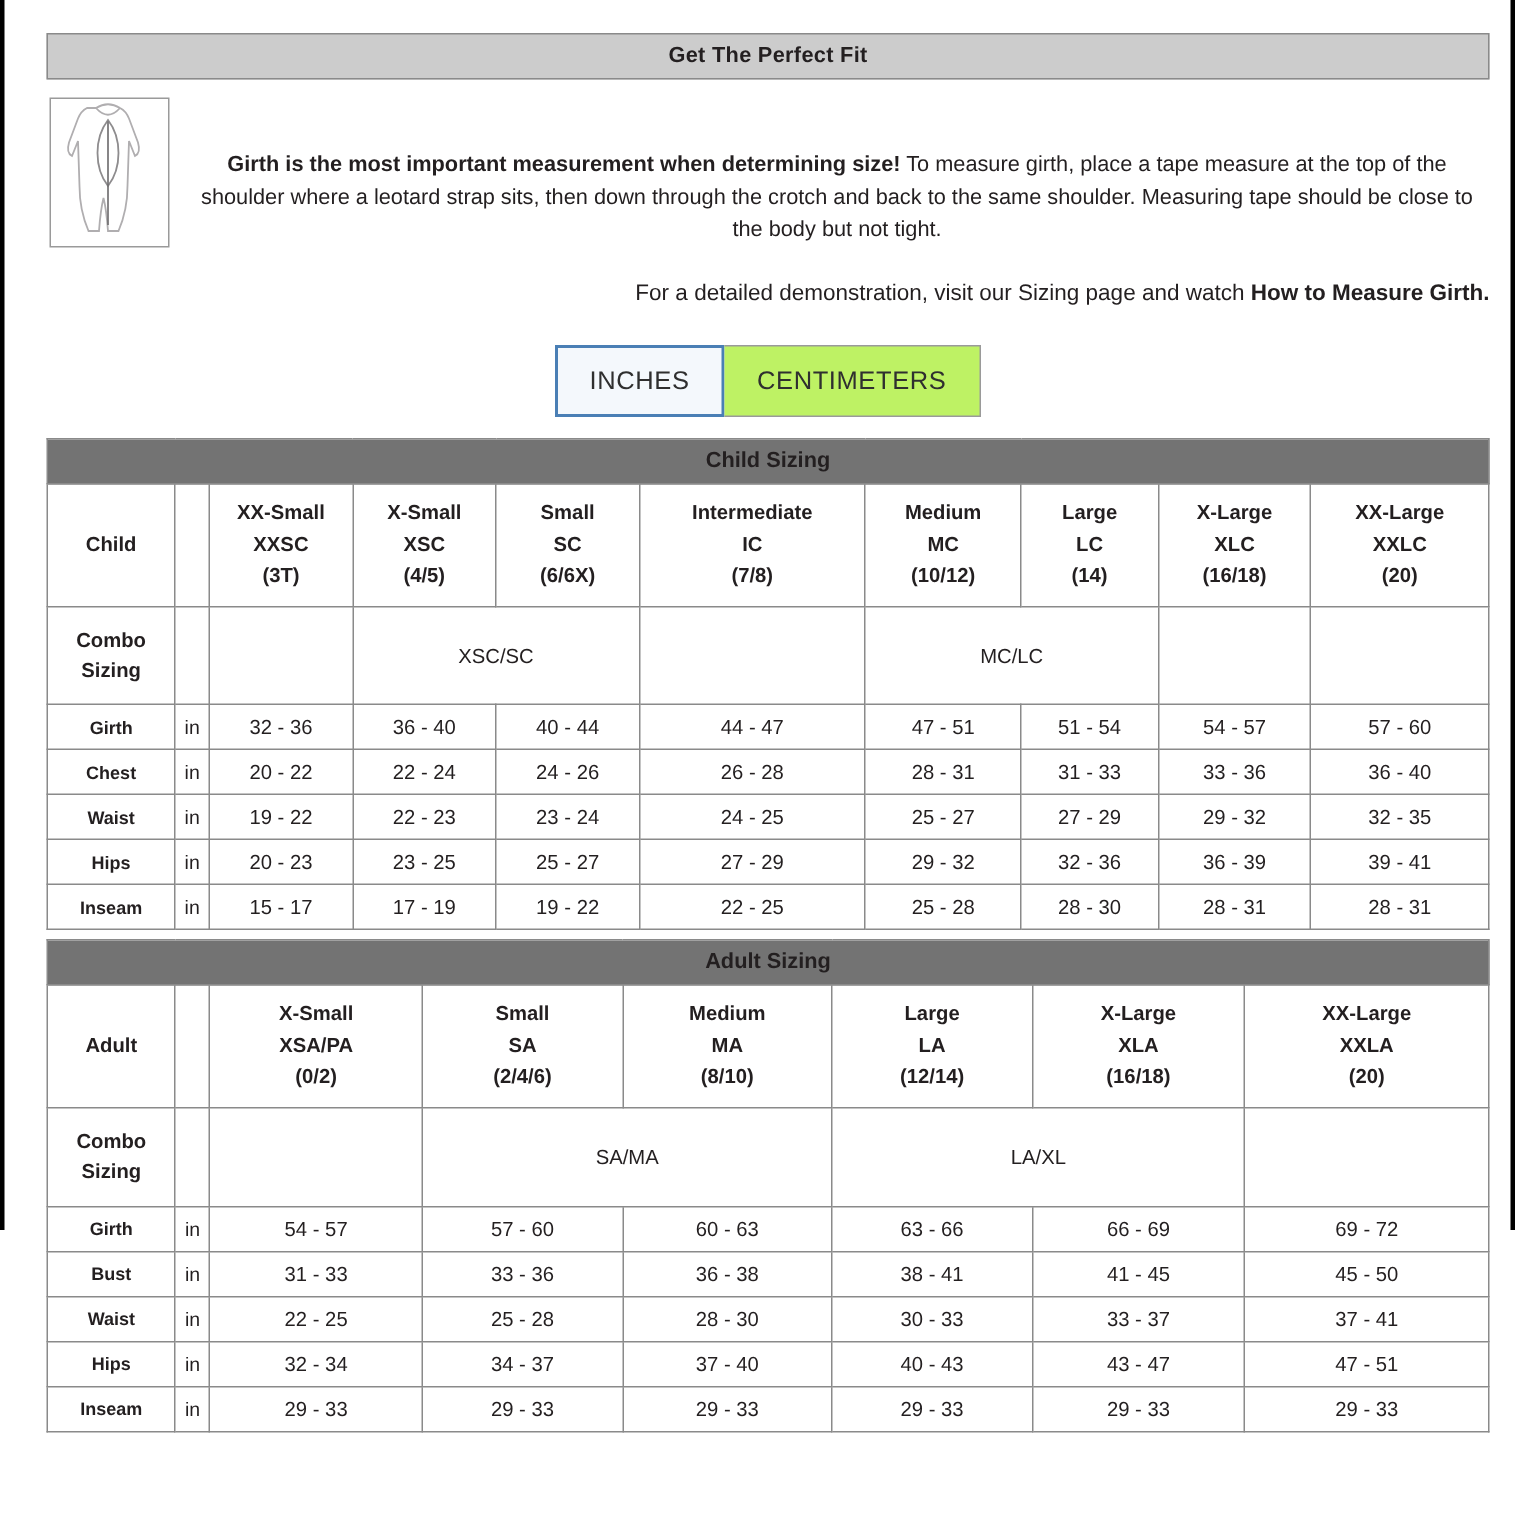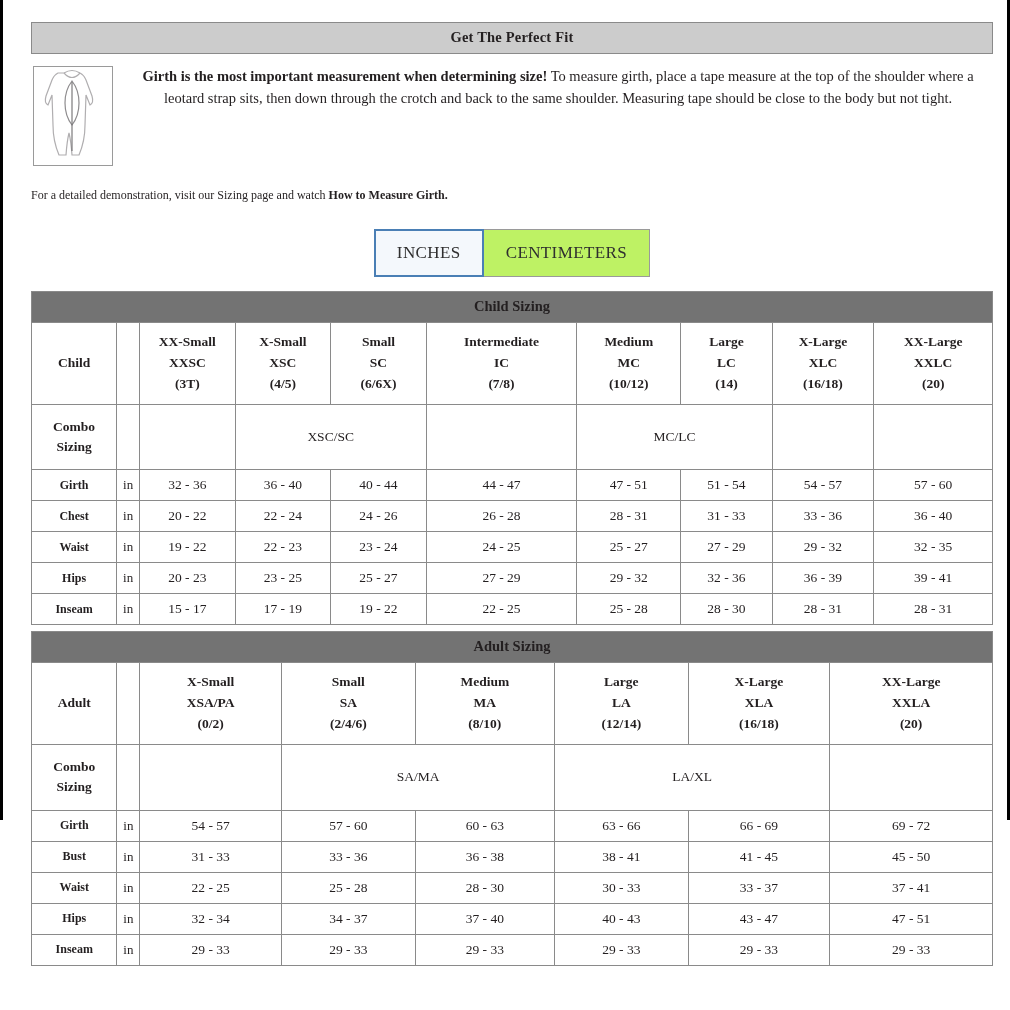--- a/index.html
+++ b/index.html
@@ -13,21 +13,20 @@
     font-family: "Liberation Sans", sans-serif;
     color: #231f20;
     overflow: hidden;
   }
   .page {
     position: relative;
     width: 1010px;
     height: 820px;
     box-sizing: border-box;
     padding: 22px 0 0 14px;
-    font-family: Liberation Serif, serif;
   }
   .edge-left {
     position: absolute;
     left: 0; top: 0; bottom: 0;
     width: 3px;
     background: #000;
   }
   .edge-right {
     position: absolute;
     right: 0; top: 0; bottom: 0;
@@ -46,21 +45,21 @@
     text-align: center;
     font-weight: bold;
     font-size: 14.5px;
     padding: 6px 0 7px 0;
     letter-spacing: .2px;
   }
 
   
   .intro-row {
     display: flex;
-    align-items: flex-start;
+    align-items: flex-end;
     margin-top: 12px;
   }
   .leotard-box {
     width: 78px;
     height: 98px;
     border: 1px solid #9a9a9a;
     margin-left: 2px;
     margin-right: 14px;
     flex: none;
     background: #fff;
@@ -69,22 +68,22 @@
   .intro-text {
     flex: 1;
     font-size: 14.5px;
     line-height: 1.5;
     text-align: center;
     padding-right: 4px;
   }
   .intro-text b { font-weight: bold; }
 
   .detail-line {
-    text-align: left;
-    font-size: 12px;
+    text-align: right;
+    font-size: 15px;
     margin-top: 22px;
   }
 
   
   .toggle-wrap {
     display: flex;
     justify-content: center;
     margin-top: 26px;
   }
   .toggle {

